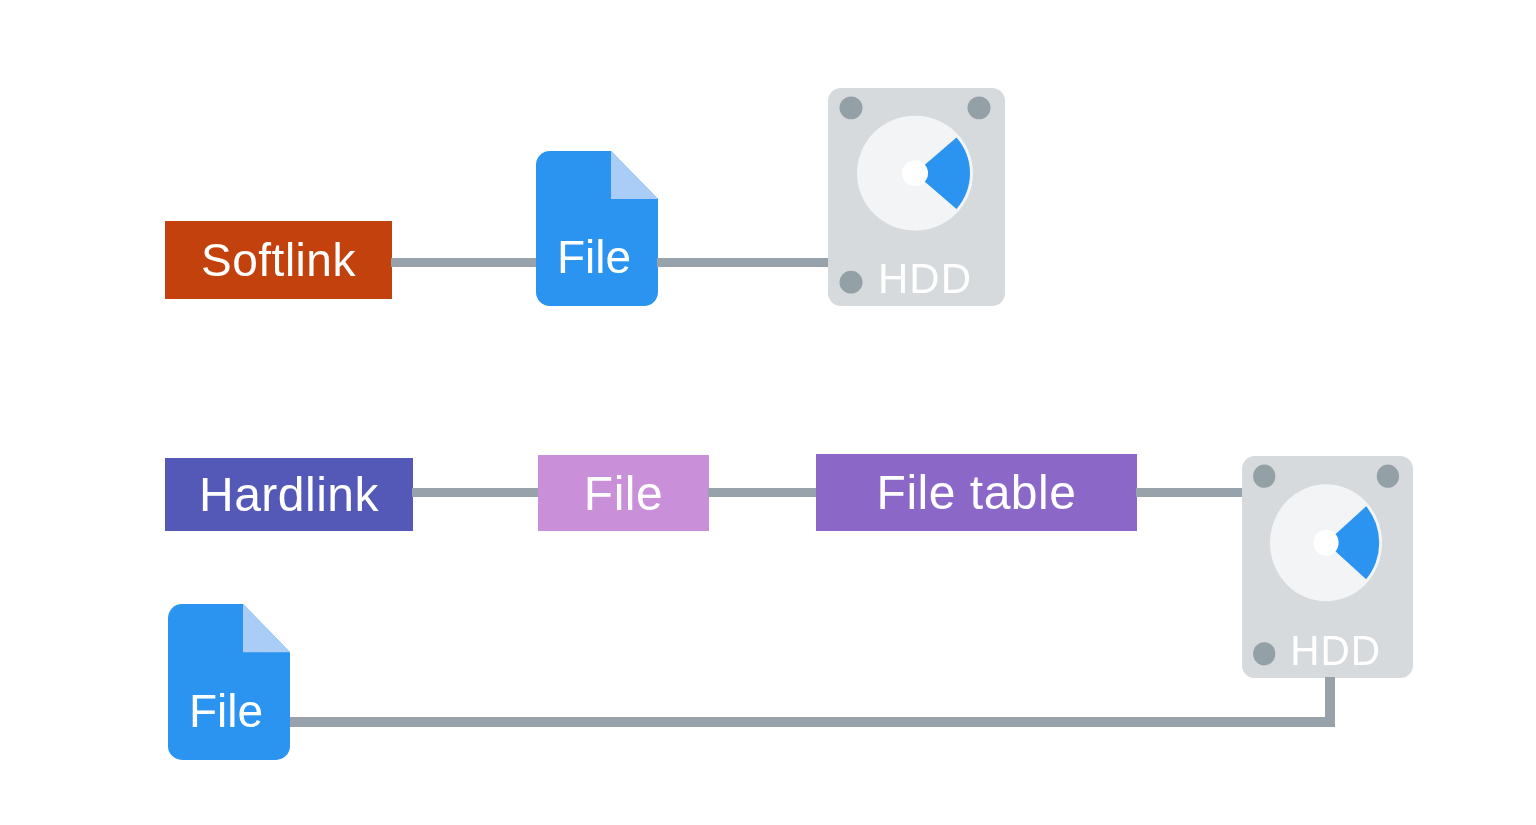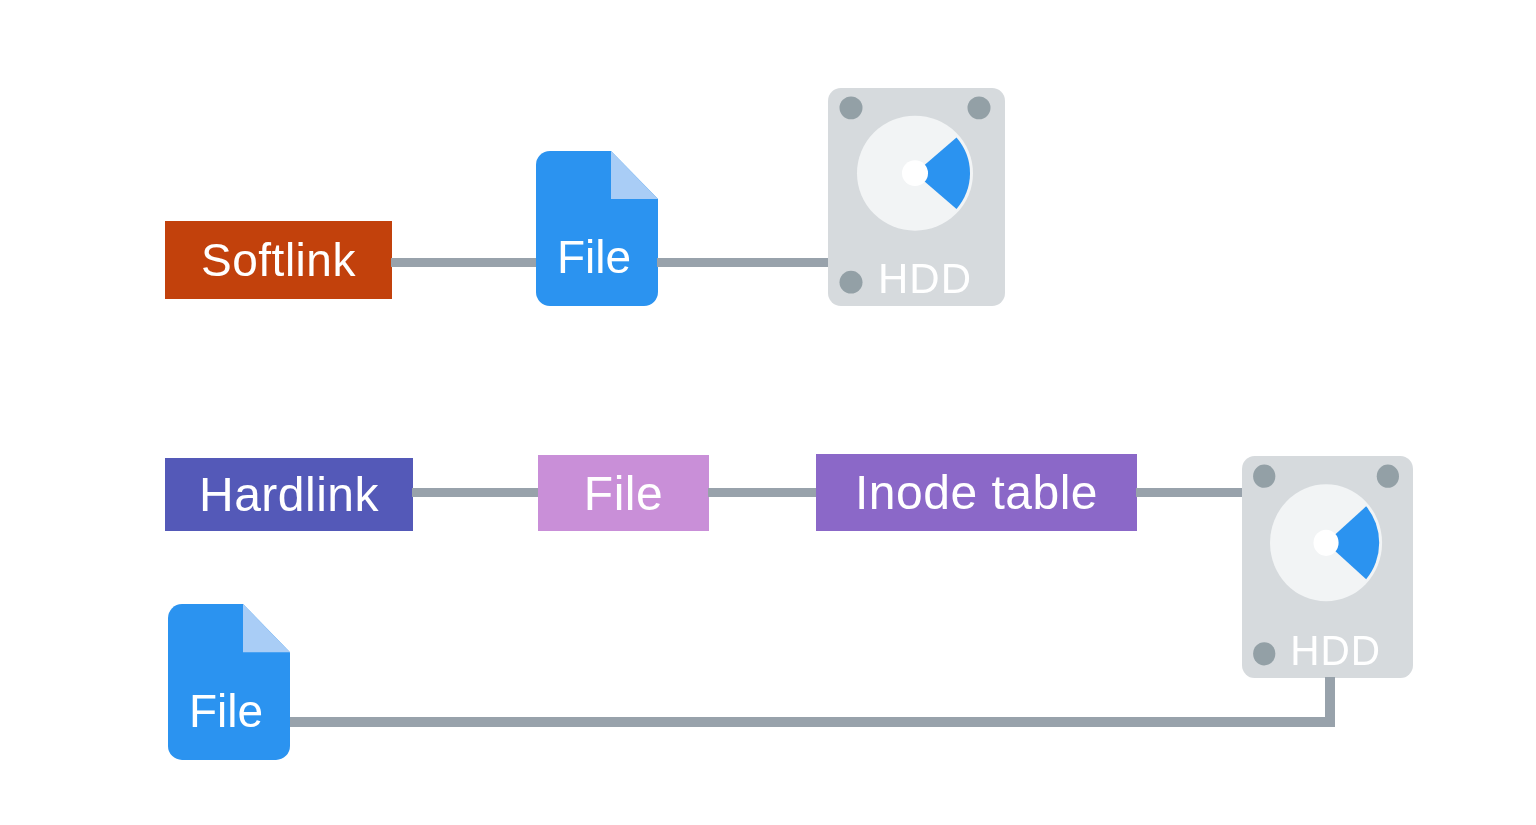--- a/index.html
+++ b/index.html
@@ -95,21 +95,21 @@
 
   <div class="connector" id="conn-hardlink-inode" style="background-color: rgb(152, 162, 171);"></div>
 
   <div class="node" id="inode-box" style="background-color: rgb(201, 143, 216);">
     <span>File</span>
   </div>
 
   <div class="connector" id="conn-inode-table" style="background-color: rgb(152, 162, 171);"></div>
 
   <div class="node" id="inode-table-box" style="background-color: rgb(139, 104, 200);">
-    <span>Inode table</span>
+    <span>File table</span>
   </div>
 
   <div class="connector" id="conn-table-hdd" style="background-color: rgb(152, 162, 171);"></div>
 
   <svg class="icon" id="hdd-icon-bottom" viewBox="0 0 177 220" preserveAspectRatio="none">
     <rect x="0" y="0" width="177" height="220" rx="13" fill="#d6dadd"></rect>
     <circle cx="23" cy="20" r="11.5" fill="#93a0a6"></circle>
     <circle cx="151" cy="20" r="11.5" fill="#93a0a6"></circle>
     <circle cx="23" cy="196" r="11.5" fill="#93a0a6"></circle>
     <circle cx="87" cy="86" r="58" fill="#f2f4f5"></circle>

